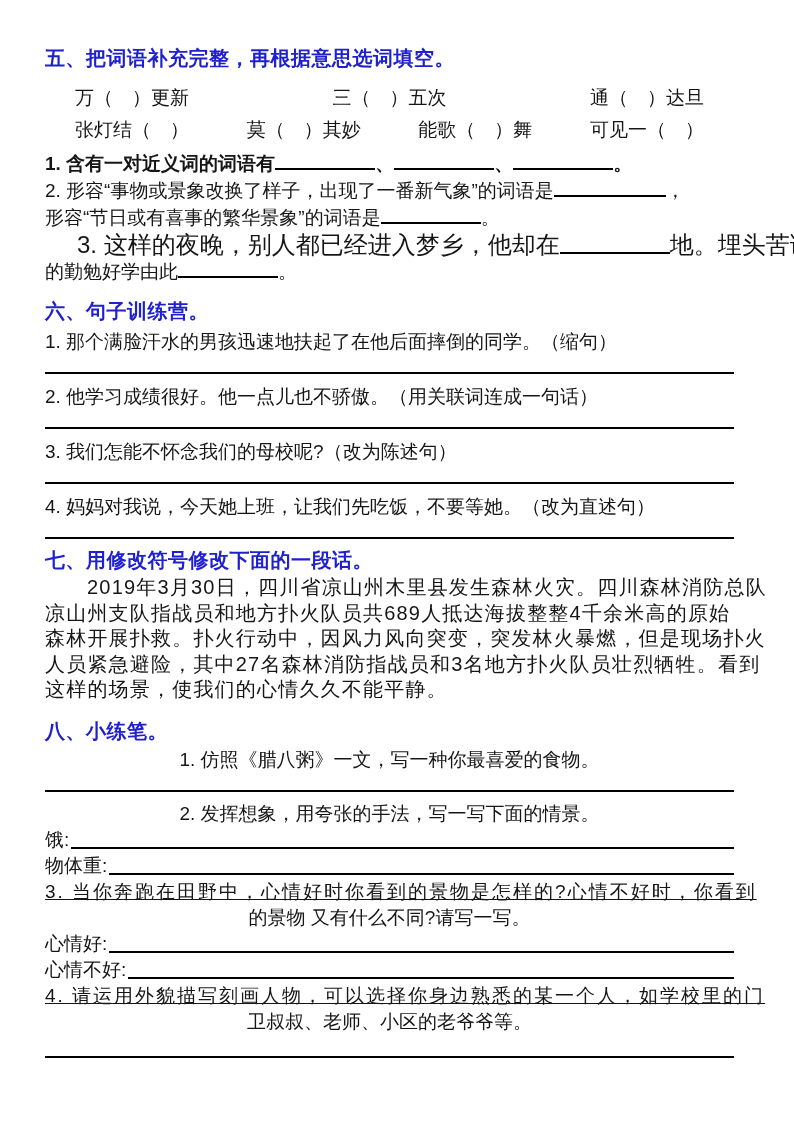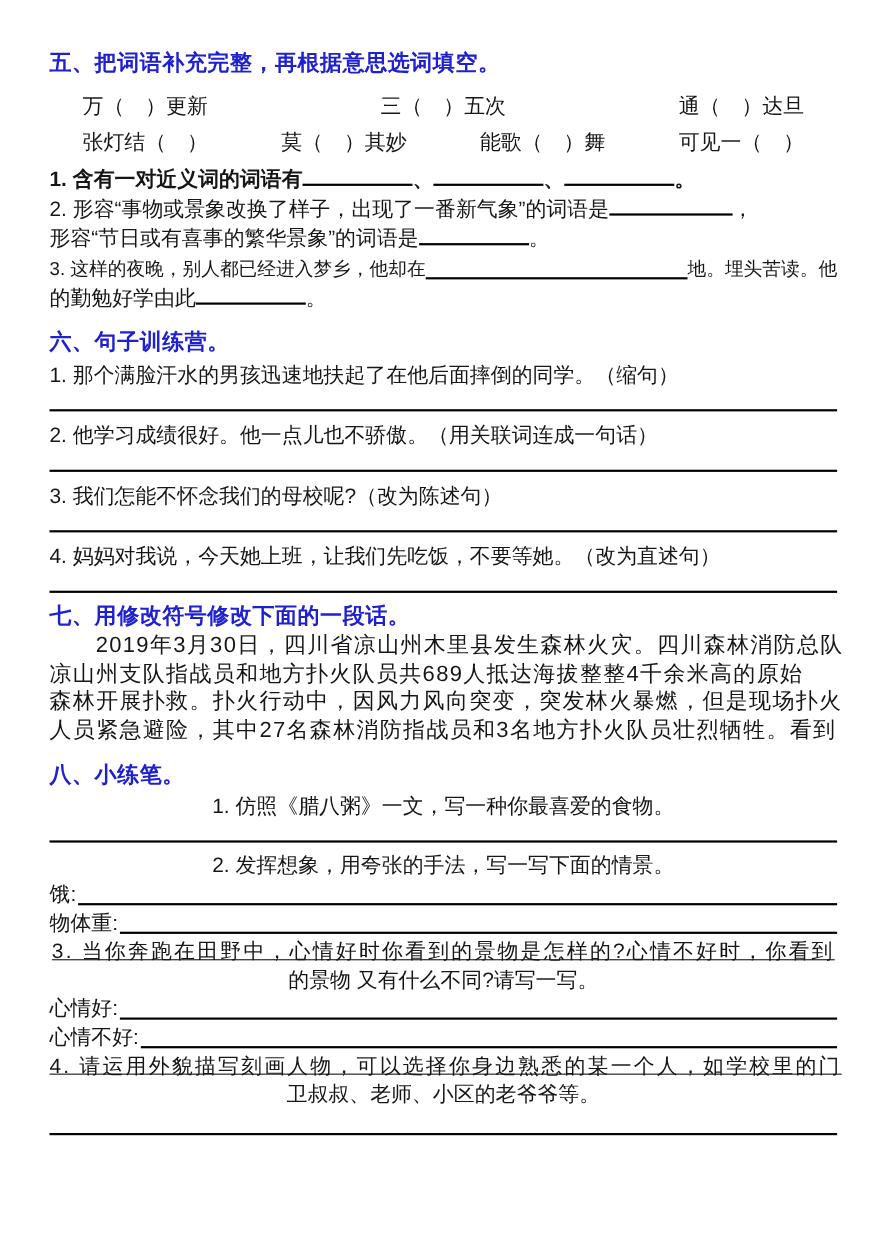--- a/index.html
+++ b/index.html
@@ -1,34 +1,34 @@
 <!DOCTYPE html>
 <html><head>
 <meta charset="utf-8">
 <style>
   html,body{margin:0;padding:0;background:#ffffff;}
   body{width:794px;height:1122px;font-family:"Liberation Sans",sans-serif;color:#161616;overflow:hidden;}
-  .page{box-sizing:border-box;width:794px;height:968px;padding:46px 33px 0 45px;background:#fff;}
+  .page{box-sizing:border-box;width:794px;height:968px;padding:46px 60px 0 45px;background:#fff;}
 
   .sec-heading{color:#2021ce;font-weight:bold;font-size:20px;line-height:24px;letter-spacing:.5px;}
   #h5{margin-bottom:12px;}
   #h6{margin-top:14px;margin-bottom:5px;}
   #h7{margin-top:6px;margin-bottom:0;}
   #h8{margin-top:16px;margin-bottom:4px;}
 
   .idiom-row{display:flex;justify-content:space-between;padding:0 30px 0 30px;font-size:19px;line-height:32px;}
   .idiom-item{white-space:nowrap;}
 
   .q{font-size:19px;line-height:27px;}
   #q5-1{margin-top:4px;font-weight:bold;}
 
   .blank{display:inline-block;border-bottom:2px solid #000;height:15px;vertical-align:baseline;}
   .w100{width:100px;} .w112{width:112px;}
 
-  .q-flex{display:flex;align-items:flex-end;font-size:17px;line-height:27px;}
+  .q-flex{display:flex;align-items:flex-end;font-size:24px;line-height:27px;margin-left:32px;}
   .q-flex .txt{white-space:nowrap;}
   .blank-grow{flex:1;border-bottom:2px solid #000;margin-bottom:4px;min-width:110px;}
 
   .ans{height:17px;border-bottom:2px solid #000;margin-bottom:9px;}
   #ans-final{margin-top:4px;}
 
   #h7 + .para .para-line{font-size:20px;line-height:25.6px;letter-spacing:1.2px;white-space:nowrap;}
   .para{margin-top:3px;}
   .para-line.first{text-indent:42px;}
 
@@ -91,20 +91,21 @@
 
   <div class="q">4. 妈妈对我说，今天她上班，让我们先吃饭，不要等她。（改为直述句）</div>
   <div class="ans"></div>
 
   <div id="h7" class="sec-heading">七、用修改符号修改下面的一段话。</div>
   <div class="para">
     <div class="para-line first">2019年3月30日，四川省凉山州木里县发生森林火灾。四川森林消防总队</div>
     <div class="para-line">凉山州支队指战员和地方扑火队员共689人抵达海拔整整4千余米高的原始</div>
     <div class="para-line">森林开展扑救。扑火行动中，因风力风向突变，突发林火暴燃，但是现场扑火</div>
     <div class="para-line">人员紧急避险，其中27名森林消防指战员和3名地方扑火队员壮烈牺牲。看到</div>
+    <div class="para-line">这样的场景，使我们的心情久久不能平静。</div>
   </div>
 
   <div id="h8" class="sec-heading">八、小练笔。</div>
 
   <div class="q8">1. 仿照《腊八粥》一文，写一种你最喜爱的食物。</div>
   <div class="ans"></div>
 
   <div class="q8">2. 发挥想象，用夸张的手法，写一写下面的情景。</div>
   <div class="label-line">
     <span class="lab">饿:</span>

